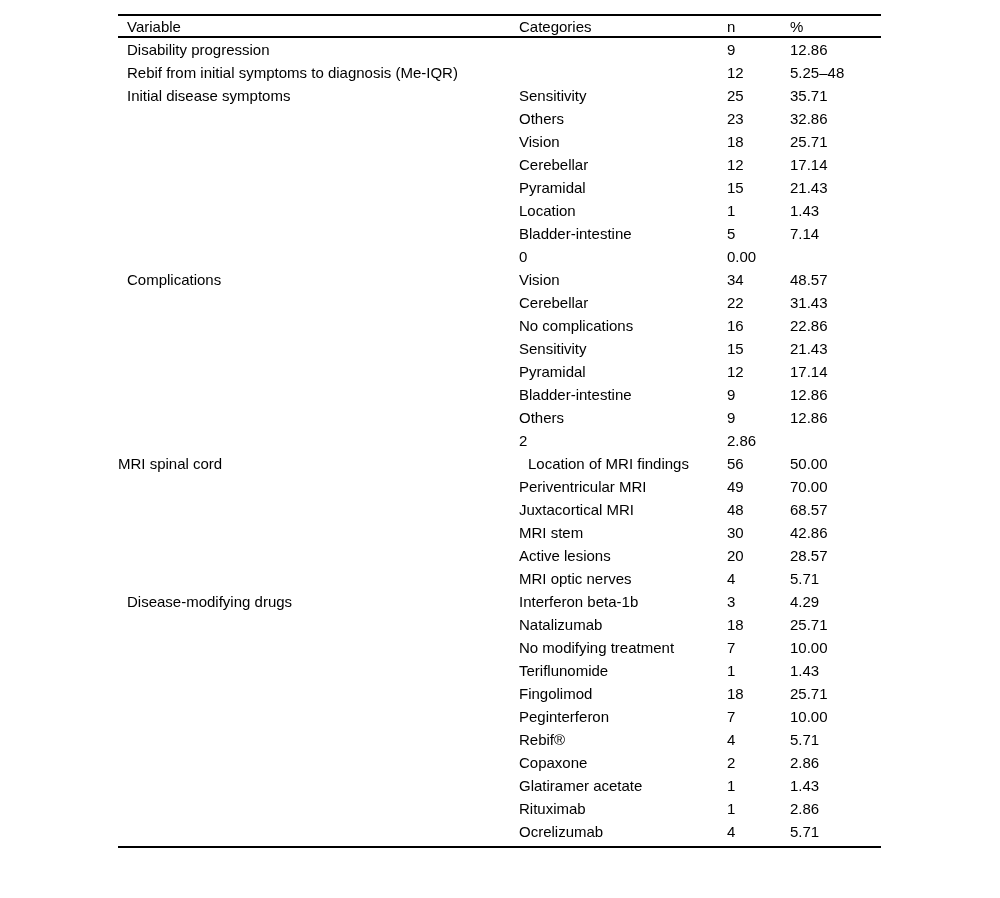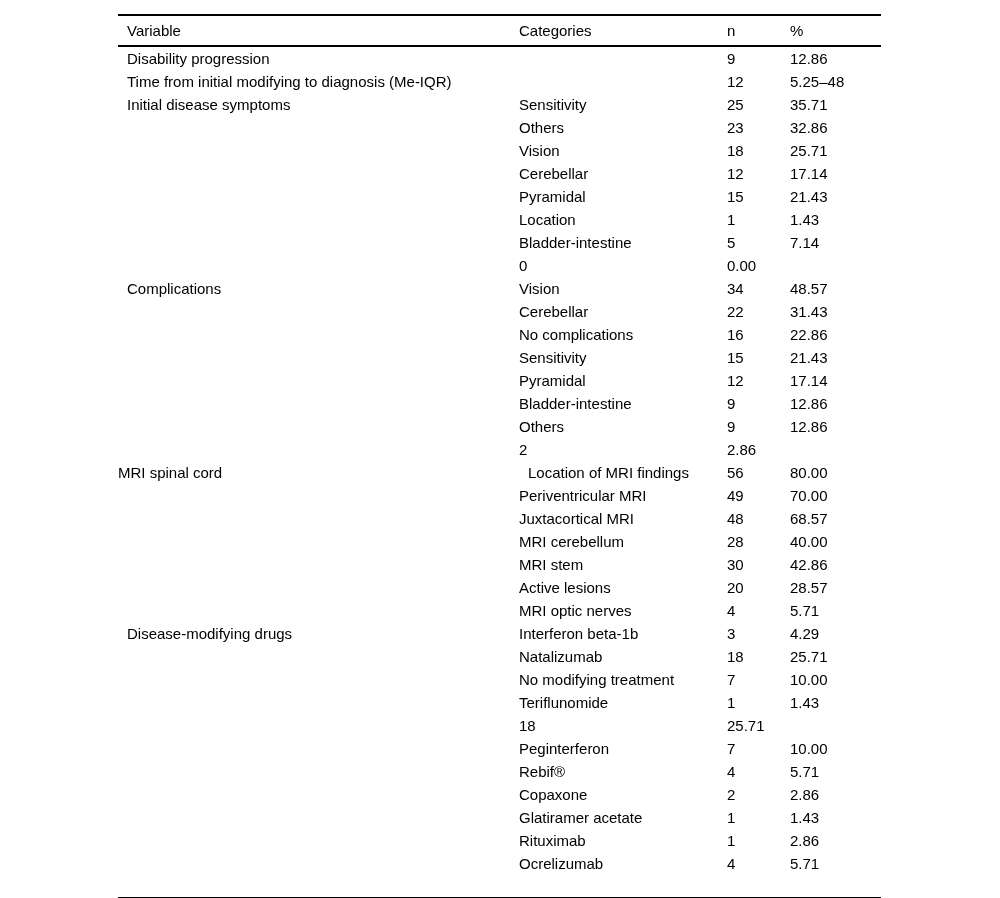--- a/index.html
+++ b/index.html
@@ -18,30 +18,30 @@
   .table-wrap {
     position: absolute;
     left: 118px;
     top: 14px;
     width: 763px;
     border-top: 2px solid #000;
   }
   .thead {
     display: grid;
     grid-template-columns: 401px 208px 63px 1fr;
-    height: 31px;
+    height: 22px;
     align-items: center;
     border-bottom: 2.5px solid #000;
   }
   .thead .cell {
     font-weight: normal;
     white-space: nowrap;
   }
   .tbody {
-    padding-bottom: 22px;
+    padding-bottom: 3px;
     border-bottom: 2px solid #000;
   }
   .row {
     display: grid;
     grid-template-columns: 401px 208px 63px 1fr;
     height: 23px;
     line-height: 23px;
   }
   .cell {
     white-space: nowrap;
@@ -63,21 +63,21 @@
 
   <div class="tbody">
 
   <div class="row">
       <div class="cell c-var">Disability progression</div>
       <div class="cell"></div>
       <div class="cell">9</div>
       <div class="cell">12.86</div>
     </div>
       <div class="row">
-      <div class="cell c-var">Time from initial modifying to diagnosis (Me-IQR)</div>
+      <div class="cell c-var">Rebif from initial symptoms to diagnosis (Me-IQR)</div>
       <div class="cell"></div>
       <div class="cell">12</div>
       <div class="cell">5.25–48</div>
     </div>
       <div class="row">
       <div class="cell c-var">Initial disease symptoms</div>
       <div class="cell">Sensitivity</div>
       <div class="cell">25</div>
       <div class="cell">35.71</div>
     </div>
@@ -166,39 +166,33 @@
     </div>
       <div class="row">
       <div class="cell c-var"></div>
       <div class="cell">2</div>
       <div class="cell">2.86</div>
     </div>
       <div class="row">
       <div class="cell">MRI spinal cord</div>
       <div class="cell c-var">Location of MRI findings</div>
       <div class="cell">56</div>
-      <div class="cell">80.00</div>
+      <div class="cell">50.00</div>
     </div>
       <div class="row">
       <div class="cell c-var"></div>
       <div class="cell">Periventricular MRI</div>
       <div class="cell">49</div>
       <div class="cell">70.00</div>
     </div>
       <div class="row">
       <div class="cell c-var"></div>
       <div class="cell">Juxtacortical MRI</div>
       <div class="cell">48</div>
       <div class="cell">68.57</div>
-    </div>
-      <div class="row">
-      <div class="cell c-var"></div>
-      <div class="cell">MRI cerebellum</div>
-      <div class="cell">28</div>
-      <div class="cell">40.00</div>
     </div>
       <div class="row">
       <div class="cell c-var"></div>
       <div class="cell">MRI stem</div>
       <div class="cell">30</div>
       <div class="cell">42.86</div>
     </div>
       <div class="row">
       <div class="cell c-var"></div>
       <div class="cell">Active lesions</div>
@@ -230,20 +224,21 @@
       <div class="cell">10.00</div>
     </div>
       <div class="row">
       <div class="cell c-var"></div>
       <div class="cell">Teriflunomide</div>
       <div class="cell">1</div>
       <div class="cell">1.43</div>
     </div>
       <div class="row">
       <div class="cell c-var"></div>
+      <div class="cell">Fingolimod</div>
       <div class="cell">18</div>
       <div class="cell">25.71</div>
     </div>
       <div class="row">
       <div class="cell c-var"></div>
       <div class="cell">Peginterferon</div>
       <div class="cell">7</div>
       <div class="cell">10.00</div>
     </div>
       <div class="row">

